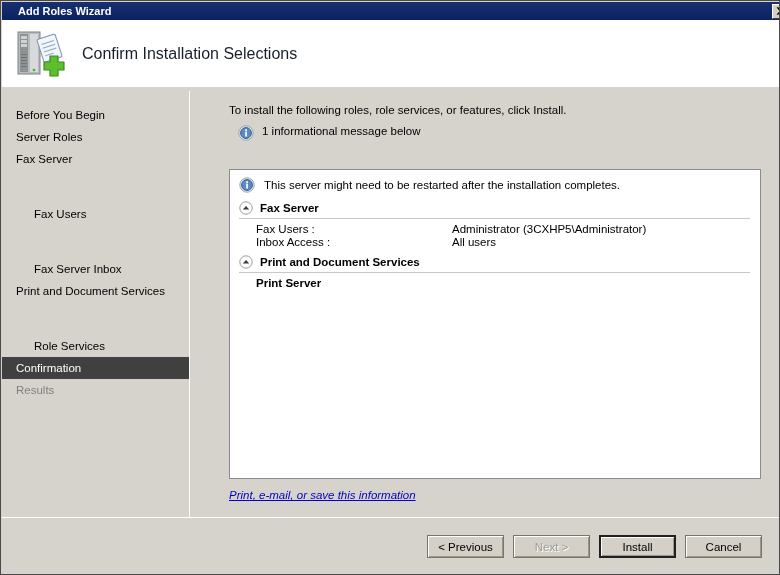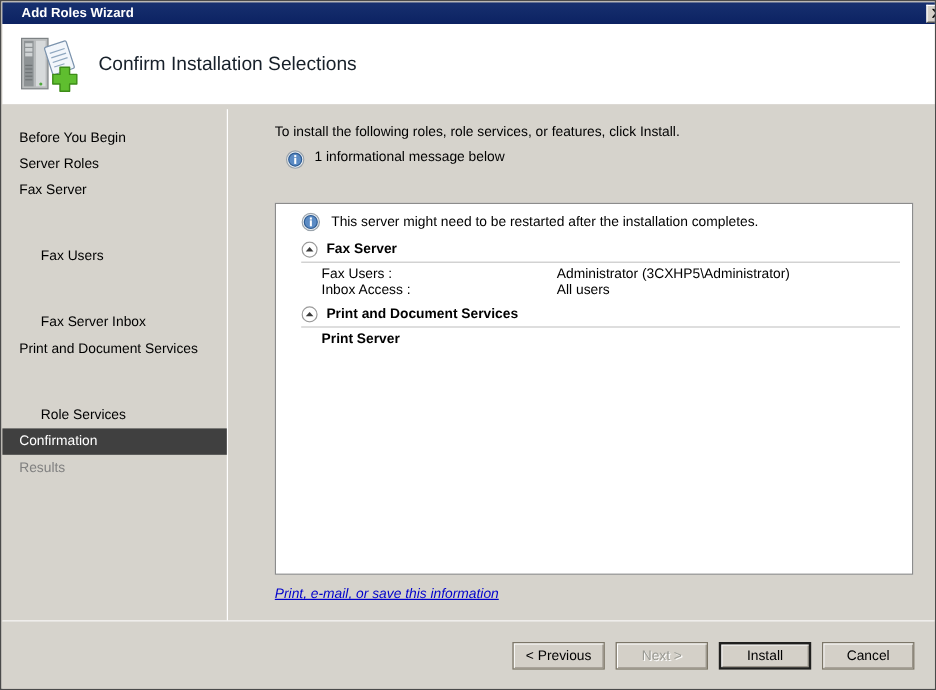--- a/index.html
+++ b/index.html
@@ -145,21 +145,21 @@
   .icon-info { width: 16px; height: 16px; flex: 0 0 auto; display:block; }
   .icon-collapse { width: 14px; height: 14px; flex: 0 0 auto; display:block; }
 
   
   .details-box {
     position: relative;
     height: 310px;
     background: #ffffff;
     border: 1px solid #8c8c8c;
     box-sizing: border-box;
-    padding: 7px 10px 0 21px;
+    padding: 7px 10px 0 9px;
     overflow: hidden;
   }
   .details-info {
     display: flex;
     align-items: center;
     margin-bottom: 8px;
   }
   .details-info .txt {
     margin-left: 9px;
     font-size: 11.5px;

